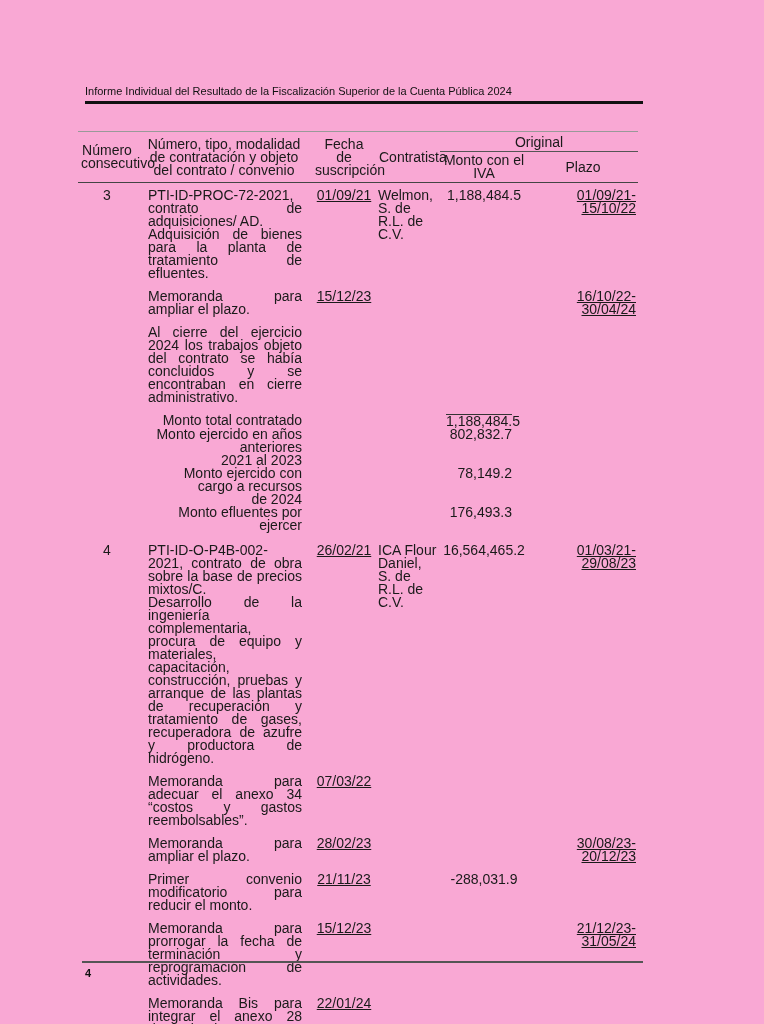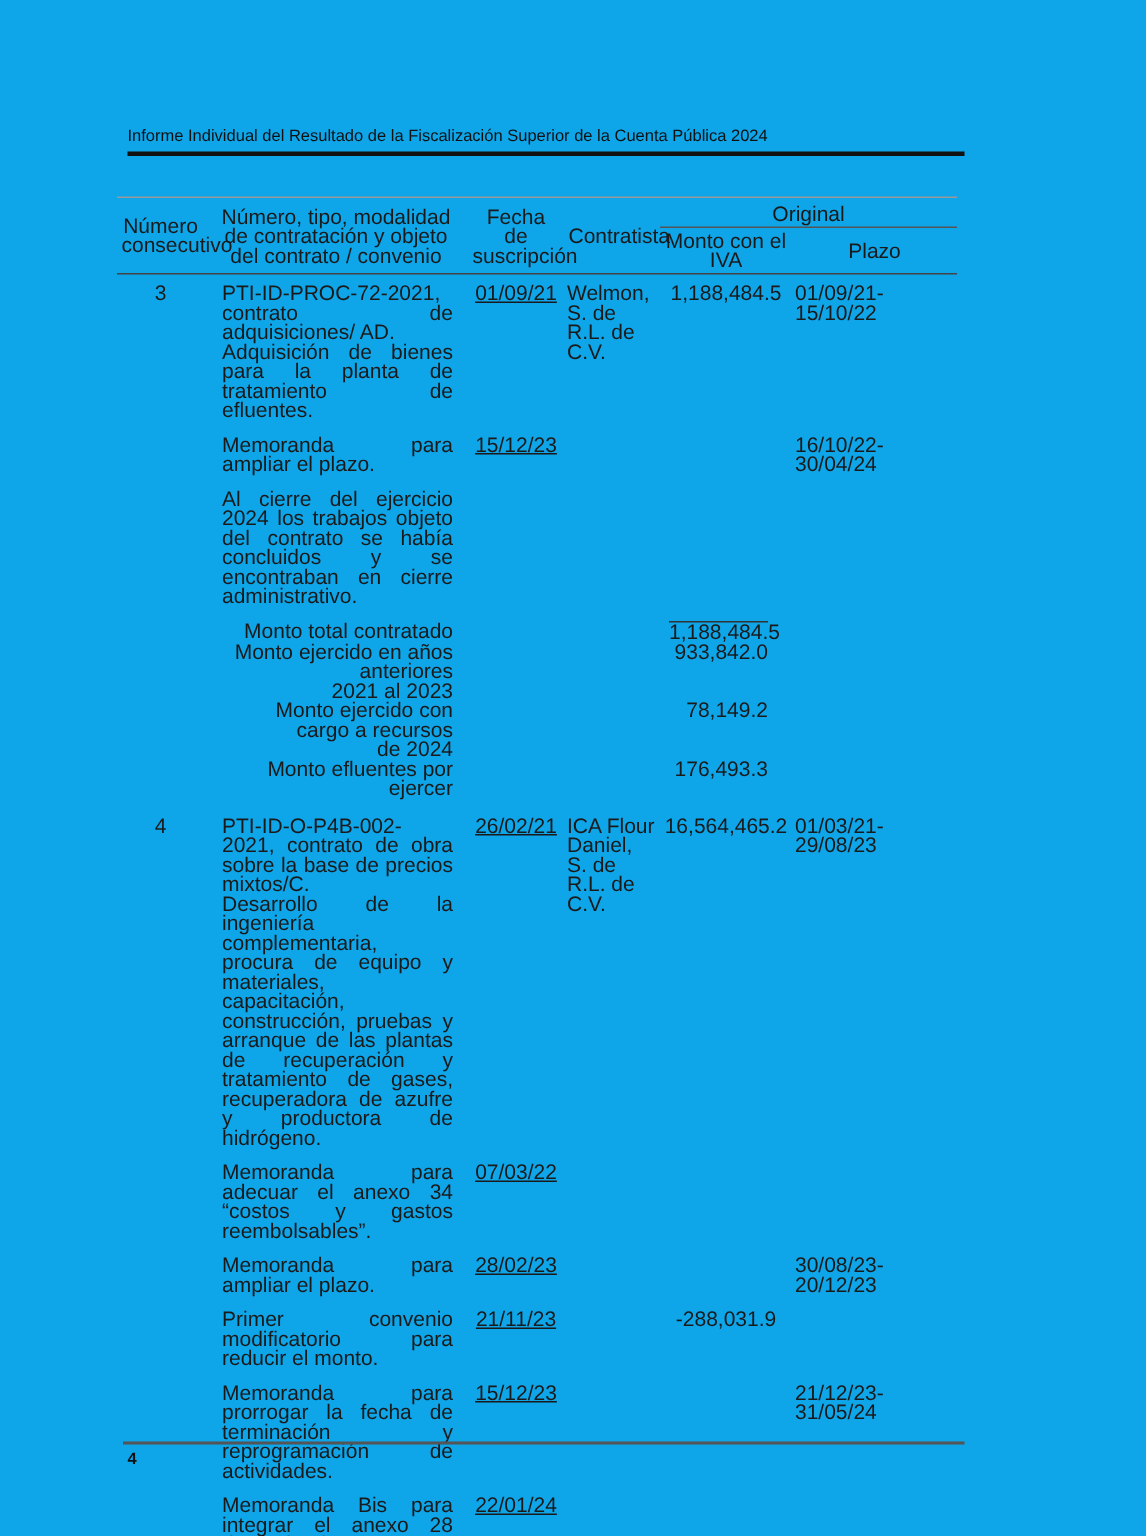--- a/index.html
+++ b/index.html
@@ -1,20 +1,20 @@
 <!DOCTYPE html>
 <html><head>
 <meta charset="utf-8">
 <style>
   html,body { margin:0; padding:0; background:#e8e8e8; }
   .page {
     position: relative;
     width: 764px;
     height: 1024px;
-    background: #0ea5e9;
+    background: #f9a8d4;
     margin: 0 auto;
     font-family: "Liberation Sans", sans-serif;
     color: #1a1a1a;
     overflow: hidden;
   }
   .doc-title {
     position: absolute;
     left: 85px; top: 84px; width: 558px;
     font-size: 11px;
     line-height: 14px;
@@ -58,21 +58,21 @@
   tbody td {
     vertical-align: top;
     padding: 0 2px 10px 2px;
   }
   tbody tr:first-child td { padding-top: 6px; }
   td.c-num   { text-align: center; }
   td.c-desc  { padding-left: 12px; padding-right: 10px; }
   td.c-fecha { text-align: center; text-decoration: underline; }
   td.c-contr { }
   td.c-monto { text-align: center; }
-  td.c-plazo { text-align: left; }
+  td.c-plazo { text-align: right; text-decoration: underline; }
   .para { text-align: justify; }
   tr.summary-row td { padding-bottom: 0; }
   tr.summary-row td.c-desc {
     text-align: right;
     white-space: pre-line;
   }
   tr.summary-last td { padding-bottom: 12px; }
   .sum-val {
     text-align: right;
     margin: 0 14px 0 4px;
@@ -163,21 +163,21 @@
           </td>
           <td class="c-plazo"></td>
         </tr>
         <tr class="summary-row">
           <td class="c-num"></td>
           <td class="c-desc">Monto ejercido en años anteriores
 2021 al 2023</td>
           <td class="c-fecha"></td>
           <td class="c-contr"></td>
           <td class="c-monto">
-            <div class="sum-val">933,842.0</div>
+            <div class="sum-val">802,832.7</div>
           </td>
           <td class="c-plazo"></td>
         </tr>
         <tr class="summary-row">
           <td class="c-num"></td>
           <td class="c-desc">Monto ejercido con cargo a recursos
 de 2024</td>
           <td class="c-fecha"></td>
           <td class="c-contr"></td>
           <td class="c-monto">

